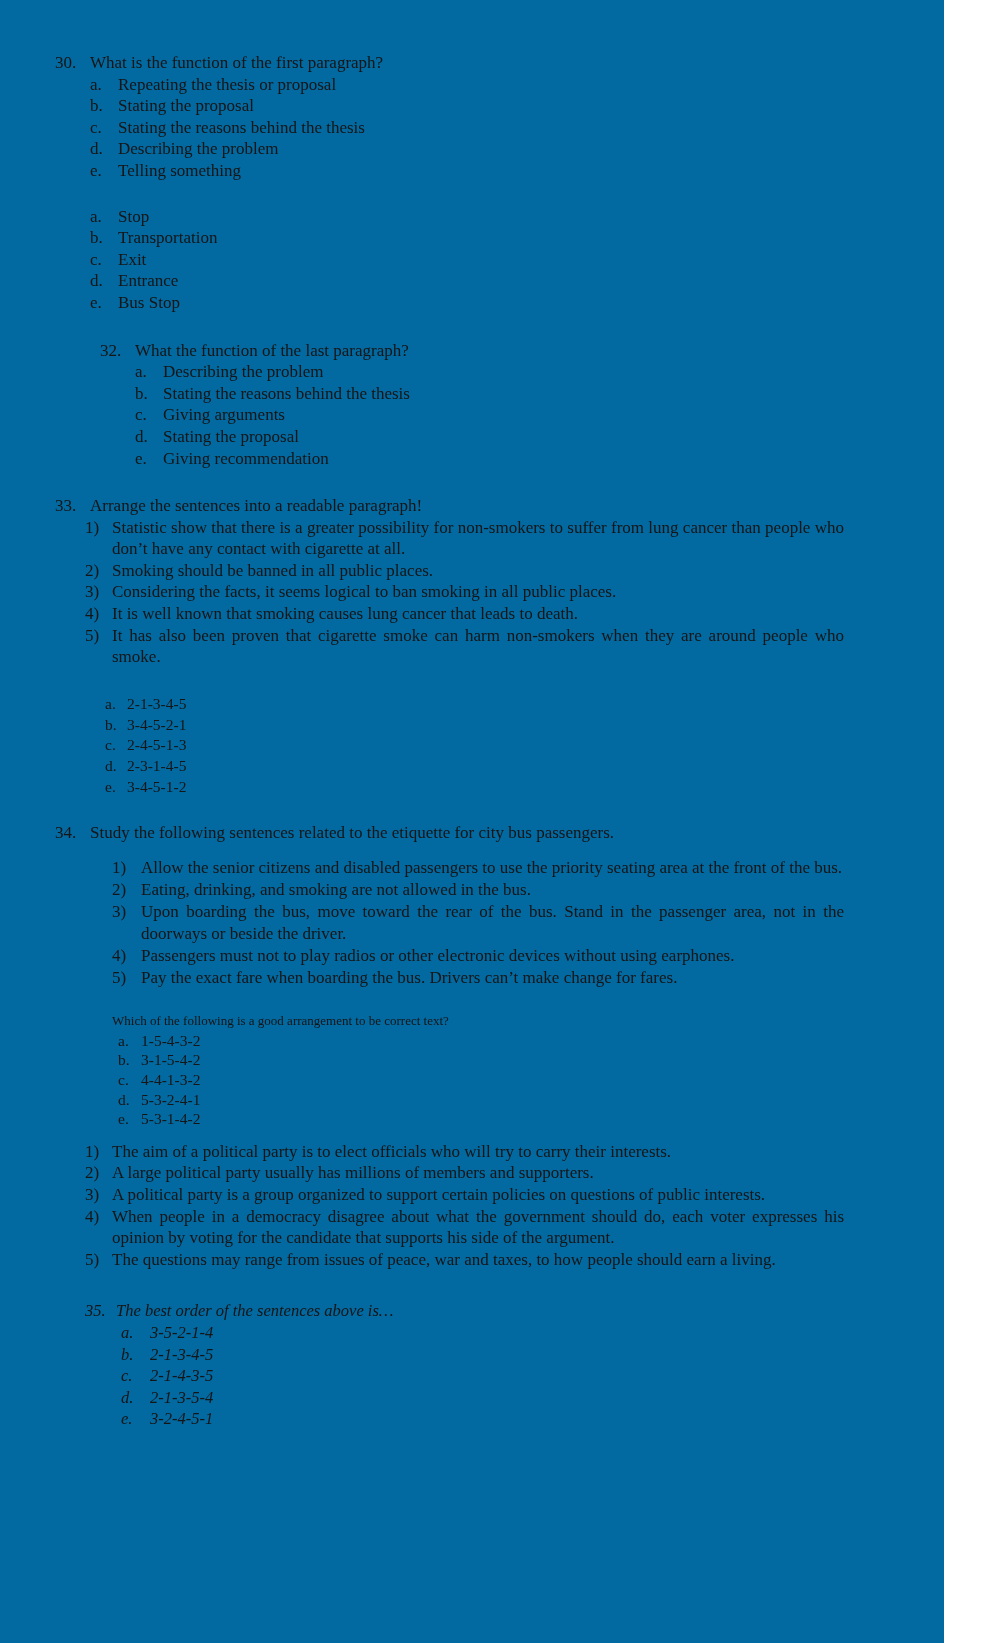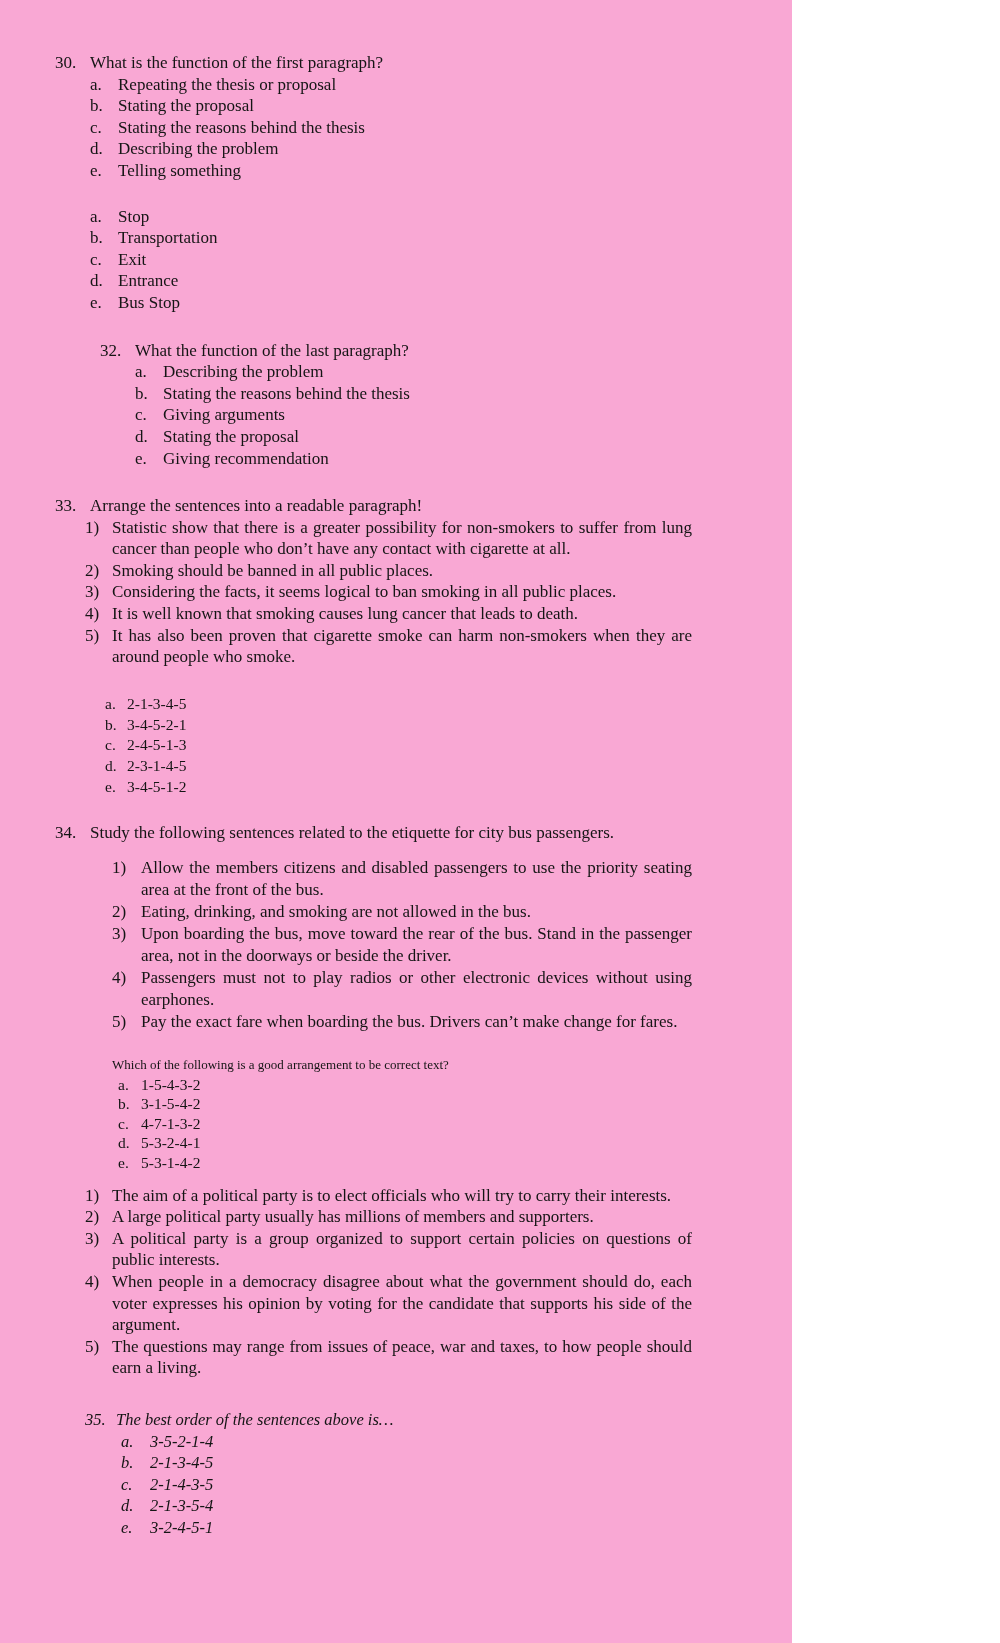--- a/index.html
+++ b/index.html
@@ -8,24 +8,24 @@
     background: #ffffff;
   }
   body {
     width: 1000px;
     min-height: 1643px;
     font-family: "Liberation Serif", serif;
     color: #151515;
   }
   .page {
     box-sizing: border-box;
-    width: 792px;
+    width: 944px;
     min-height: 1643px;
     padding: 52px 100px 40px 55px;
-    background: #f9a8d4;
+    background: #0369a1;
     font-size: 17px;
     line-height: 21.6px;
   }
   
   .qline {
     display: flex;
     align-items: flex-start;
   }
   .qnum {
     flex: 0 0 35px;
@@ -240,21 +240,21 @@
   </section>
 
   <section class="q q34">
     <div class="qline">
       <span class="qnum">34.</span>
       <div class="qtext">Study the following sentences related to the etiquette for city bus passengers.</div>
     </div>
     <div class="q34-stmts">
       <div class="stmt">
           <span class="sn">1)</span>
-          <div class="sv">Allow the members citizens and disabled passengers to use the priority seating area at the front of the bus.</div>
+          <div class="sv">Allow the senior citizens and disabled passengers to use the priority seating area at the front of the bus.</div>
         </div>
       <div class="stmt">
           <span class="sn">2)</span>
           <div class="sv">Eating, drinking, and smoking are not allowed in the bus.</div>
         </div>
       <div class="stmt">
           <span class="sn">3)</span>
           <div class="sv">Upon boarding the bus, move toward the rear of the bus. Stand in the passenger area, not in the doorways or beside the driver.</div>
         </div>
       <div class="stmt">
@@ -271,21 +271,21 @@
       <div class="opt">
           <span class="ol">a.</span>
           <div class="ov">1-5-4-3-2</div>
         </div>
       <div class="opt">
           <span class="ol">b.</span>
           <div class="ov">3-1-5-4-2</div>
         </div>
       <div class="opt">
           <span class="ol">c.</span>
-          <div class="ov">4-7-1-3-2</div>
+          <div class="ov">4-4-1-3-2</div>
         </div>
       <div class="opt">
           <span class="ol">d.</span>
           <div class="ov">5-3-2-4-1</div>
         </div>
       <div class="opt">
           <span class="ol">e.</span>
           <div class="ov">5-3-1-4-2</div>
         </div>
     </div>

